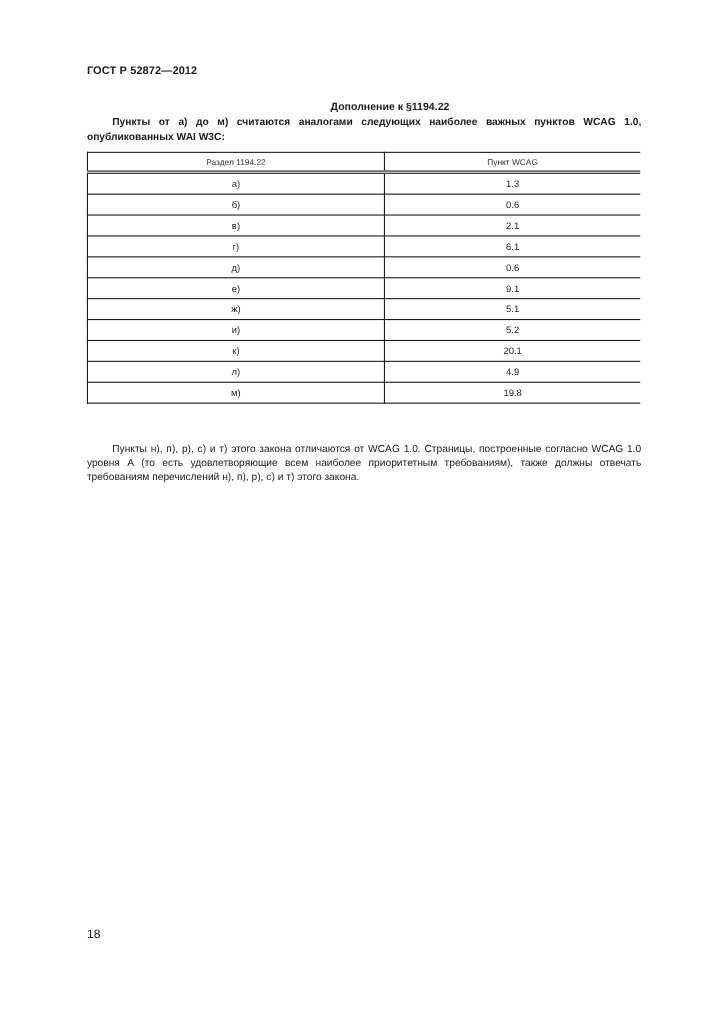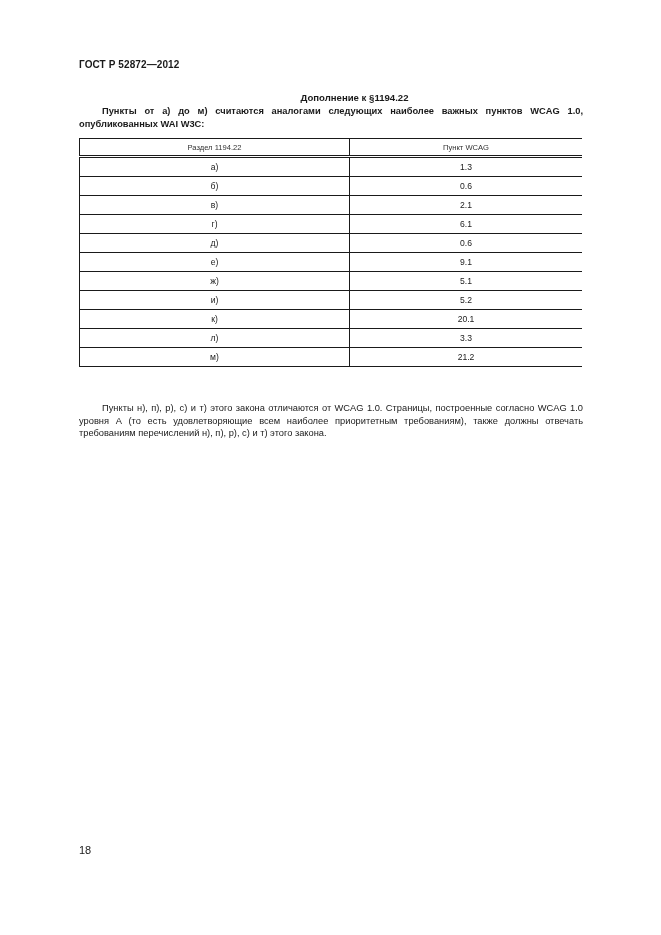--- a/index.html
+++ b/index.html
@@ -128,24 +128,24 @@
     <tr>
       <td class="col1">и)</td>
       <td>5.2</td>
     </tr>
     <tr>
       <td class="col1">к)</td>
       <td>20.1</td>
     </tr>
     <tr>
       <td class="col1">л)</td>
-      <td>3.3</td>
+      <td>4.9</td>
     </tr>
     <tr>
       <td class="col1">м)</td>
-      <td>21.2</td>
+      <td>19.8</td>
     </tr>
   </tbody>
 </table>
 
 <div class="para para-outro">Пункты н), п), р), с) и т) этого закона отличаются от WCAG 1.0. Страницы, построенные согласно WCAG 1.0 уровня А (то есть удовлетворяющие всем наиболее приоритетным требованиям), также должны отвечать требованиям перечислений н), п), р), с) и т) этого закона.</div>
 
 <div class="page-number">18</div>
 
 </body></html>

